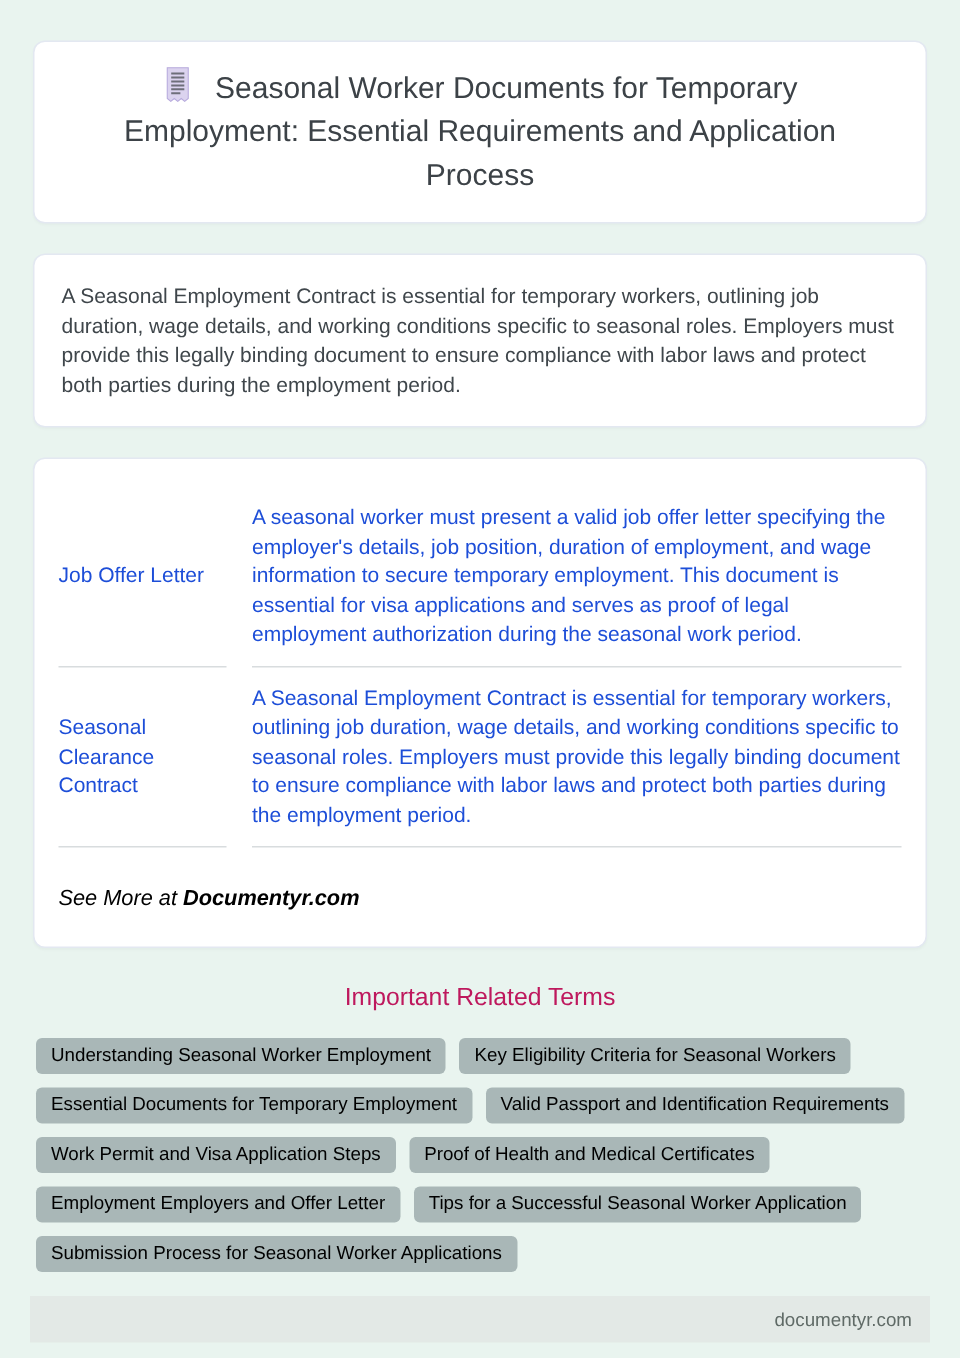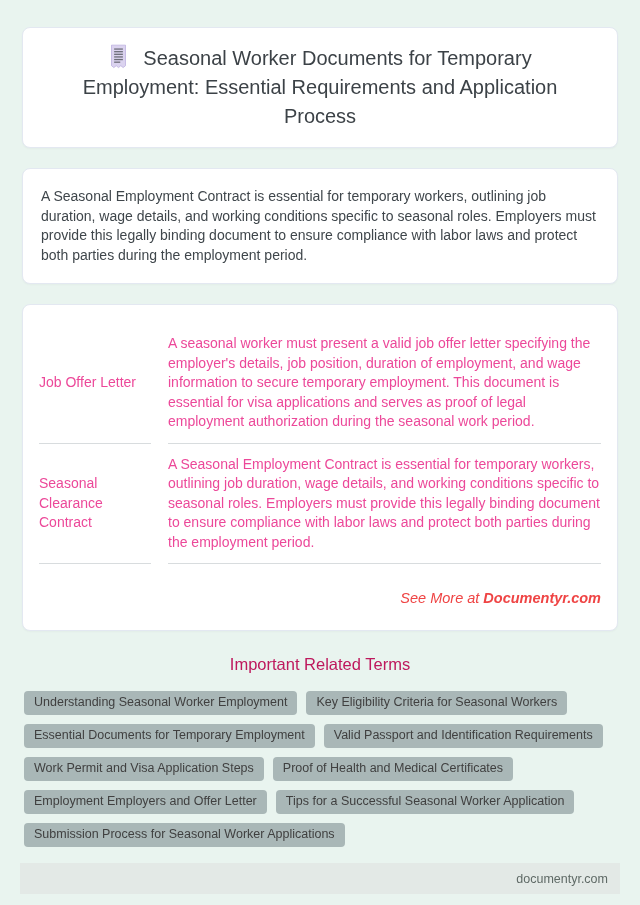--- a/index.html
+++ b/index.html
@@ -56,34 +56,34 @@
     display: flex;
     align-items: stretch;
   }
   .doc-term, .doc-desc {
     border-bottom: 1px solid #d8dcde;
     display: flex;
     align-items: center;
     padding: 11px 0;
     font-size: 14px;
     line-height: 19.5px;
-    color: #ec4899;
+    color: #1d4ed8;
   }
   .doc-term {
     width: 112px;
     flex: none;
   }
   .doc-gap { width: 17px; flex: none; }
   .doc-desc { flex: 1; }
   .see-more {
     margin-top: 26px;
-    text-align: right;
+    text-align: left;
     font-style: italic;
     font-size: 14.5px;
-    color: #ef4444;
+    color: #000000;
   }
   .see-more .brand {
     font-weight: bold;
     cursor: pointer;
   }
   
   .related-heading {
     margin: 24px 0 17px;
     text-align: center;
     font-size: 16.5px;
@@ -91,21 +91,21 @@
     color: #be185d;
   }
   .tags {
     margin: 0 24px 0 24px;
     display: flex;
     flex-wrap: wrap;
     gap: 9px 9px;
   }
   .tag {
     background: #a9b7b7;
-    color: #404040;
+    color: #000000;
     font-size: 12.5px;
     line-height: 13px;
     padding: 5px 10px 6px;
     border-radius: 4px;
     cursor: pointer;
     white-space: nowrap;
   }
   
   .footer-bar {
     margin: 16px 20px 0;

